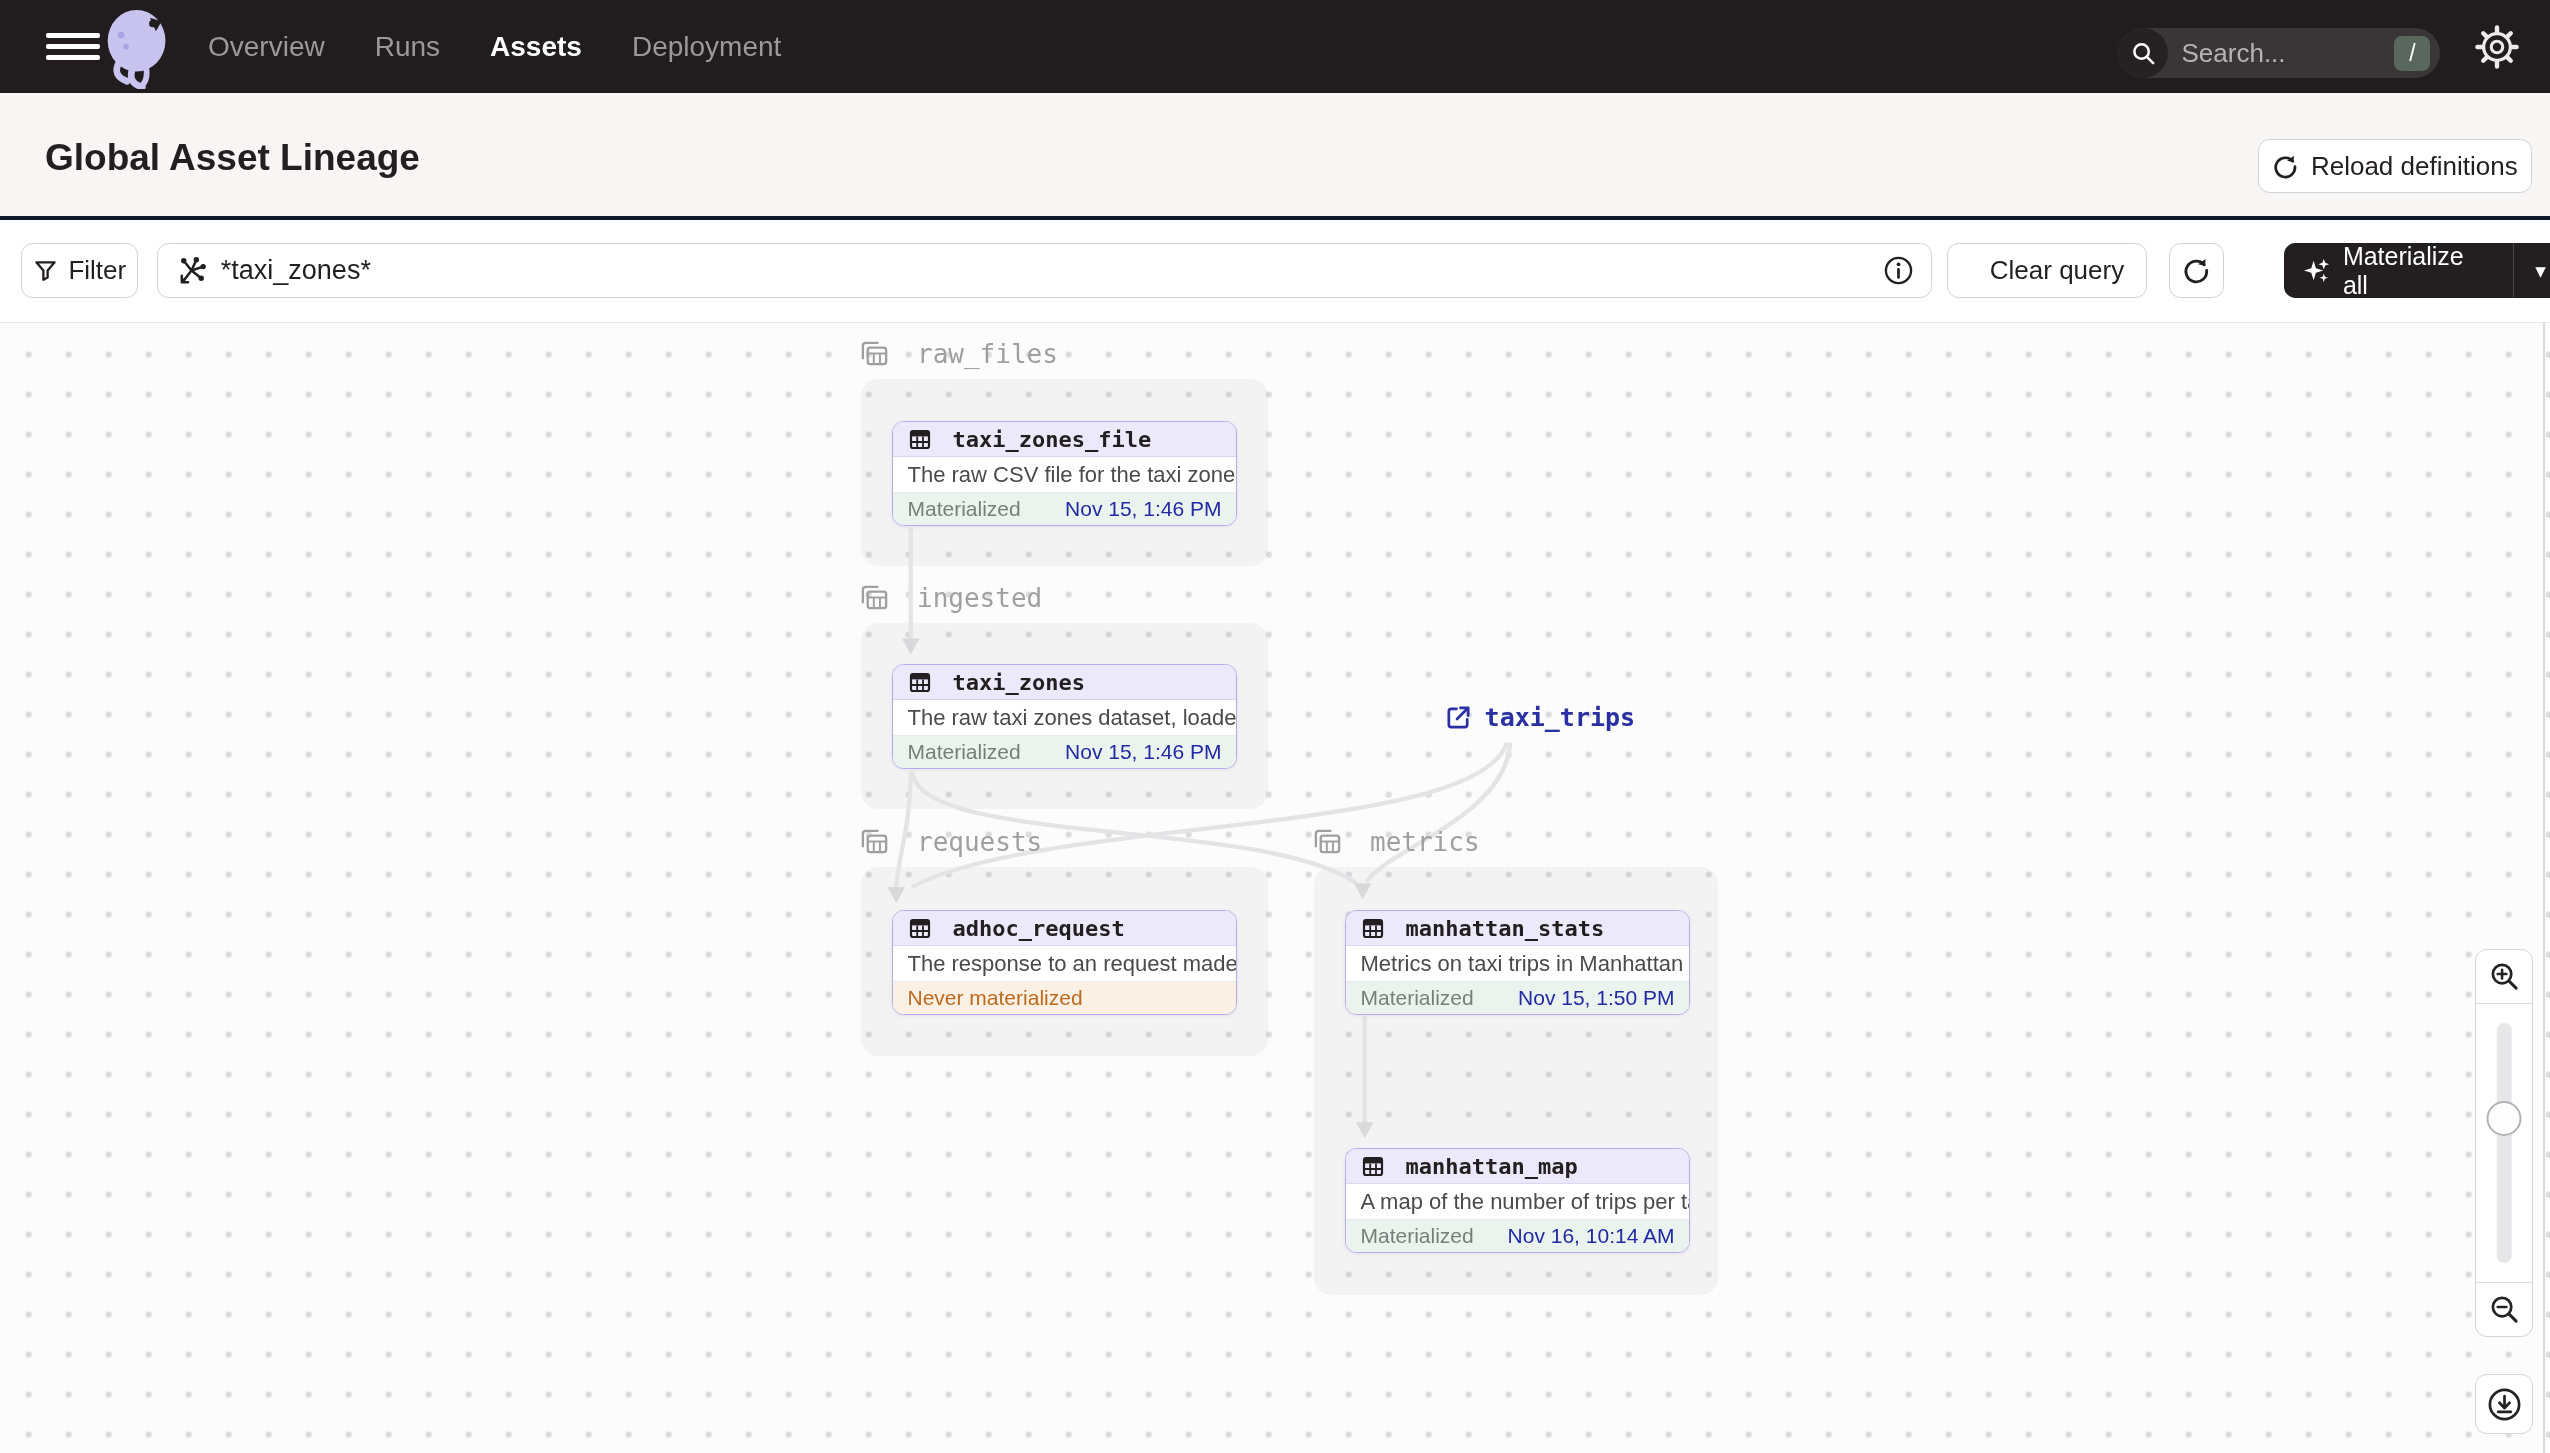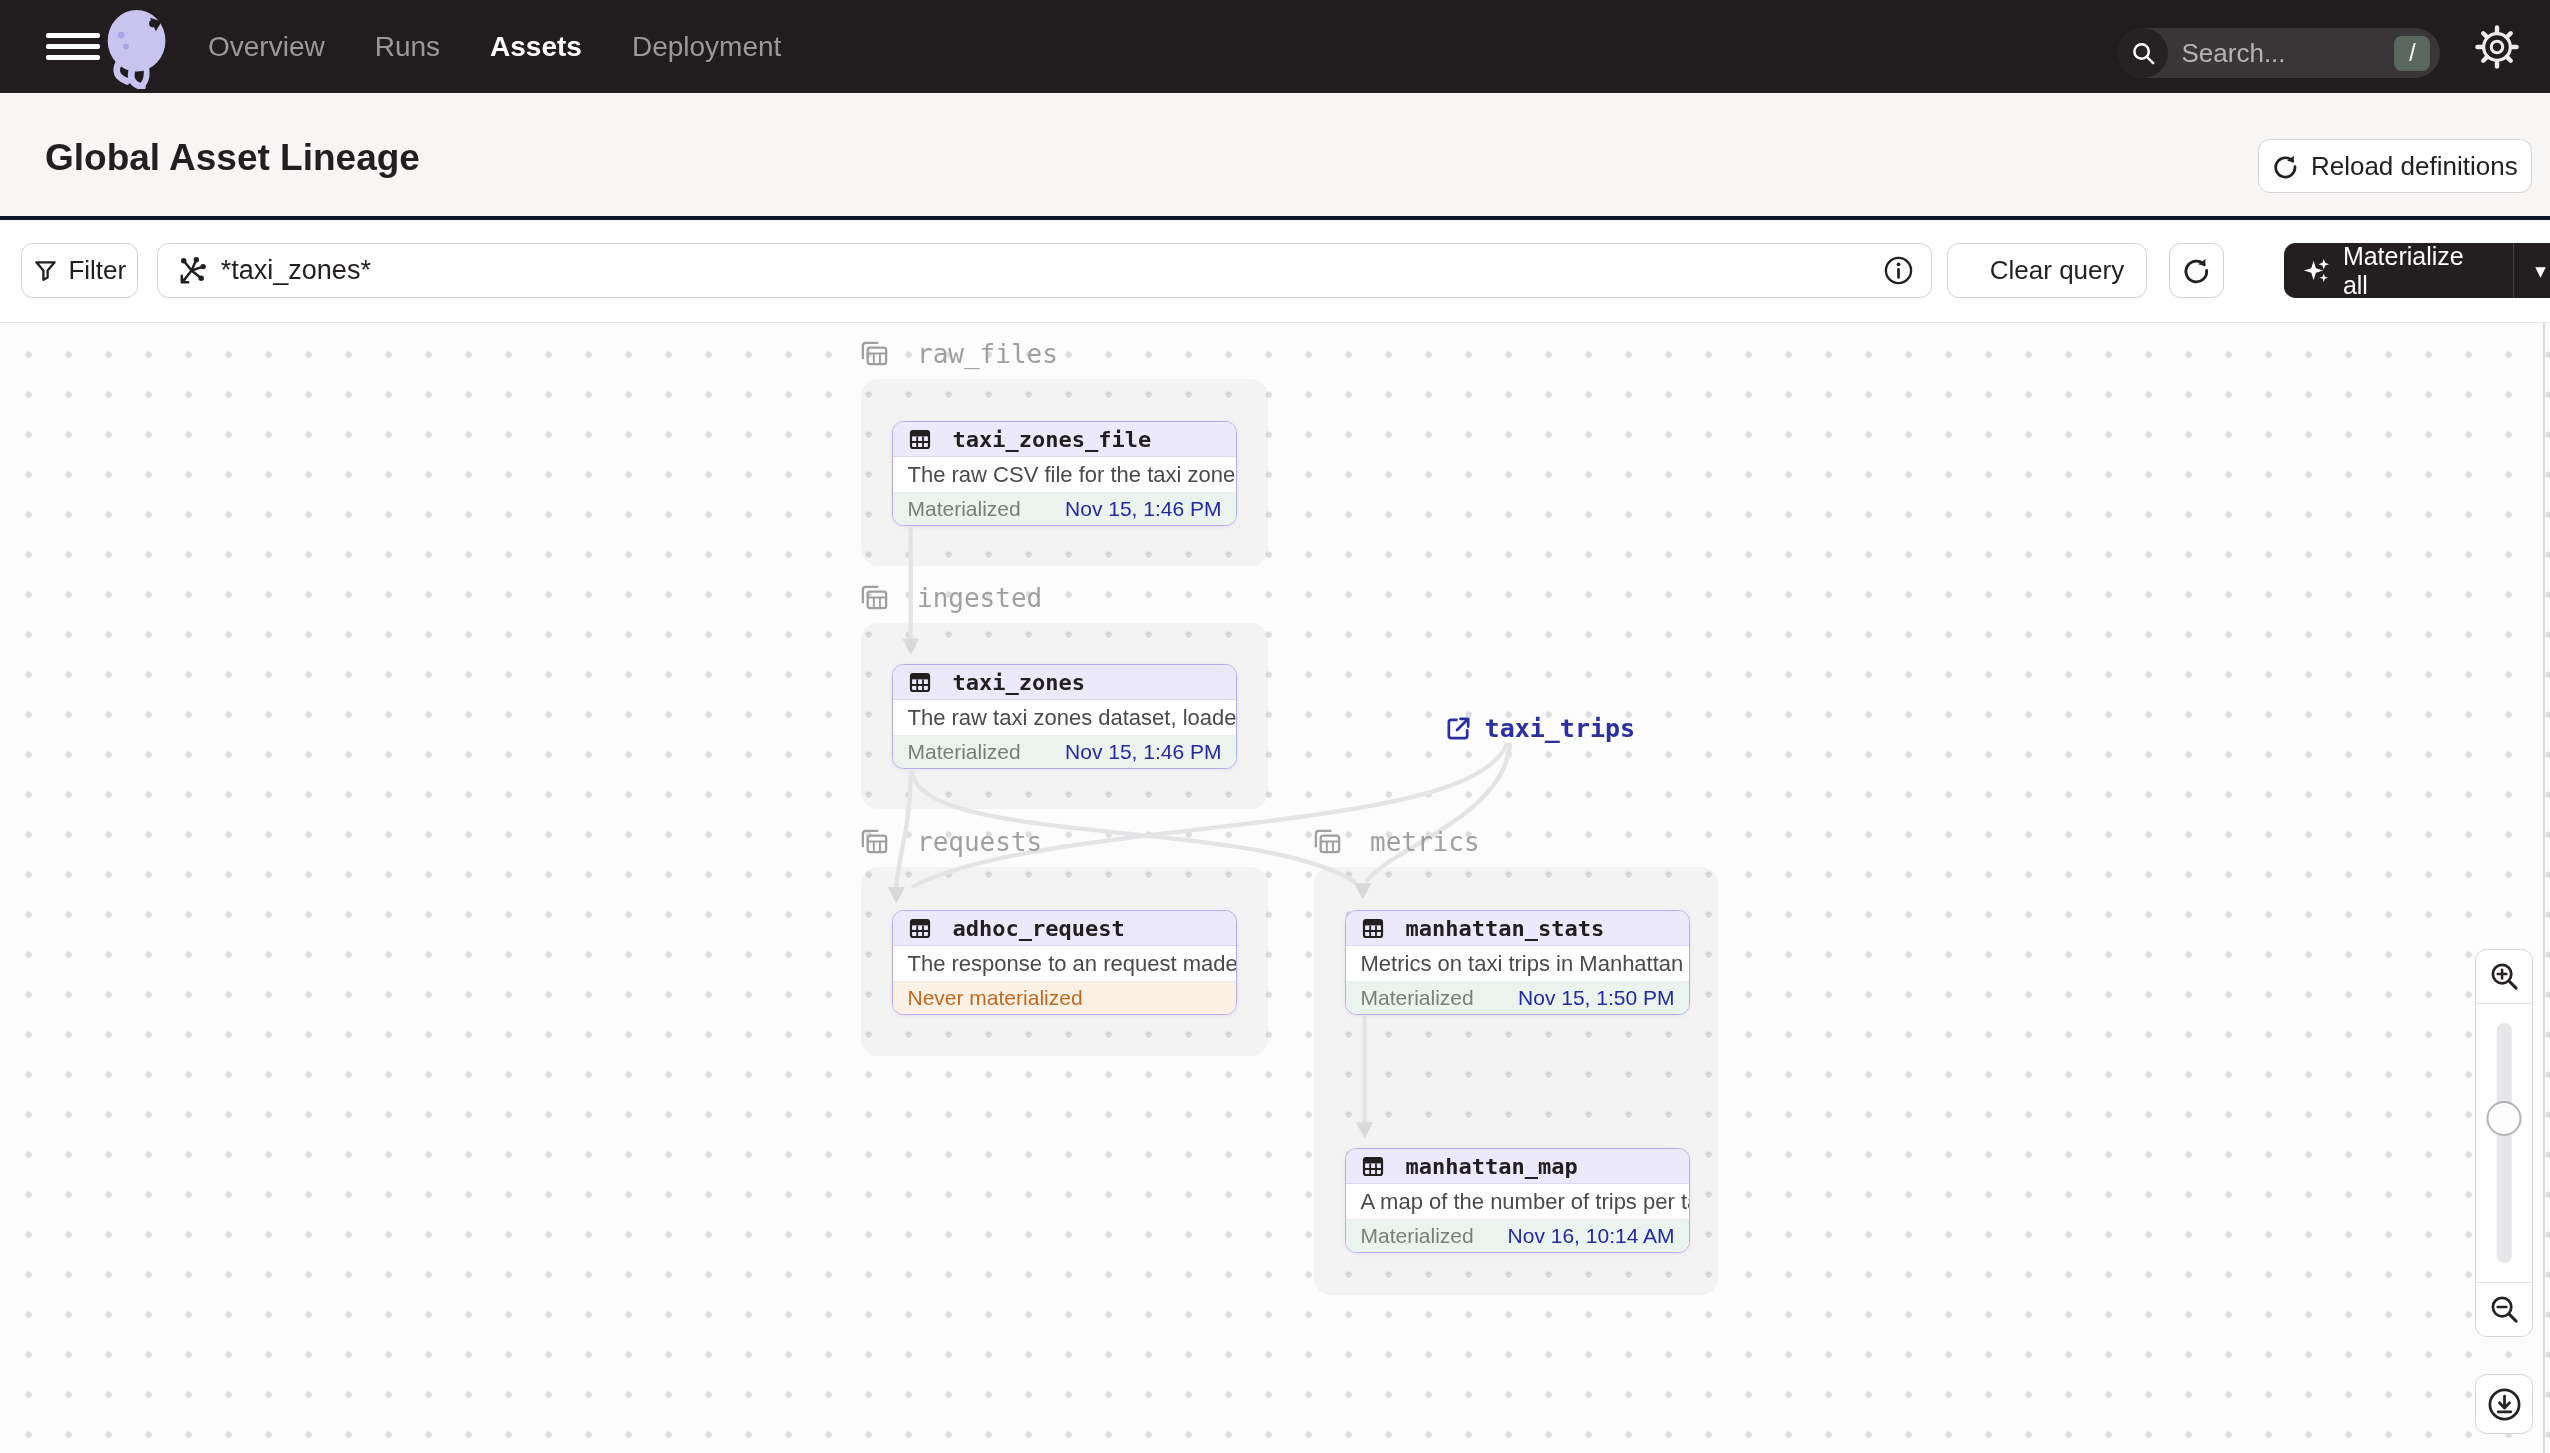--- a/index.html
+++ b/index.html
@@ -63,21 +63,21 @@
   .nh .ntitle { font-family:"DejaVu Sans Mono", monospace; font-size:22px; font-weight:bold; color:#231F20; }
   .nd { height:36px; border-bottom:1px solid #ECEBEC; display:flex; align-items:center; padding:0 14.5px;
     font-size:22px; color:#4C494A; white-space:nowrap; }
   .ns { height:32px; display:flex; align-items:center; justify-content:space-between; padding:0 14.5px; font-size:21px; }
   .ns.mat { background:#EAF3EE; }
   .ns.mat .slabel { color:#75807B; }
   .ns.mat .stime { color:#2329A3; }
   .ns.never { background:#FAF1E4; }
   .ns.never .slabel { color:#BE6A1E; }
 
-  .ext-asset { position:absolute; left:1444px; top:391px; display:flex; gap:11.6px; cursor:pointer;
+  .ext-asset { position:absolute; left:1444px; top:380px; display:flex; gap:11.6px; cursor:pointer;
     font-family:"DejaVu Sans Mono", monospace; font-size:25px; font-weight:bold; color:#2A30A2; }
 
   
   .zoomstack { position:absolute; left:2475px; top:626px; width:58px; height:388px; background:#fff;
     border:1.3px solid #D5D4D6; border-radius:11.6px; display:flex; flex-direction:column; }
   .zbtn { height:53px; display:flex; align-items:center; justify-content:center; cursor:pointer; }
   .zslider { flex:1; border-top:1px solid #DDDCDE; border-bottom:1px solid #DDDCDE; position:relative; cursor:pointer; }
   .ztrack { position:absolute; left:50%; transform:translateX(-50%); top:19px; bottom:19px; width:14.5px;
     background:#E7E6E8; border-radius:7.7px; }
   .zthumb { position:absolute; left:50%; transform:translateX(-50%); top:97px; width:35px; height:35px;

